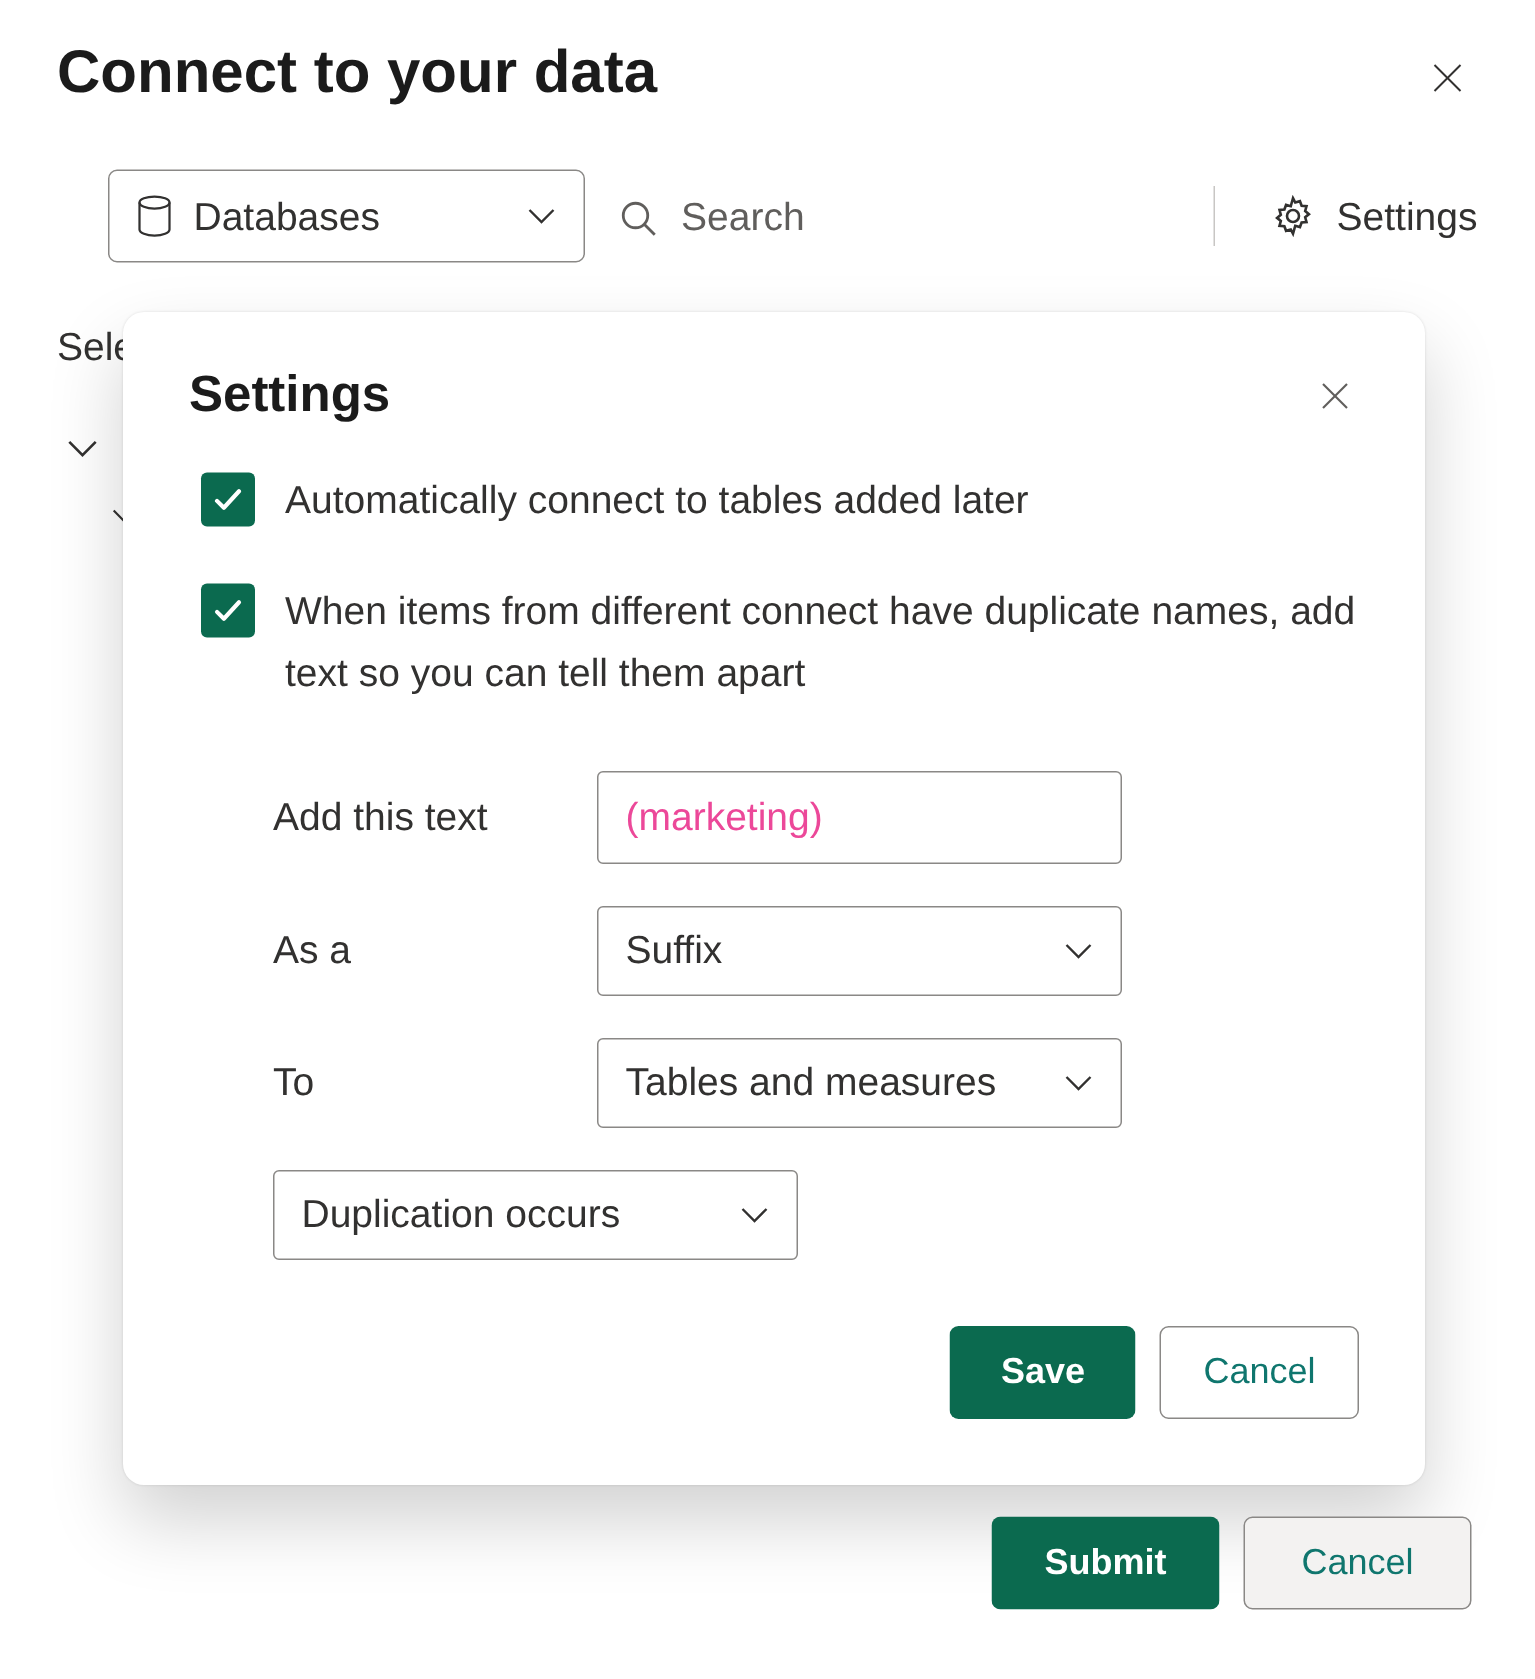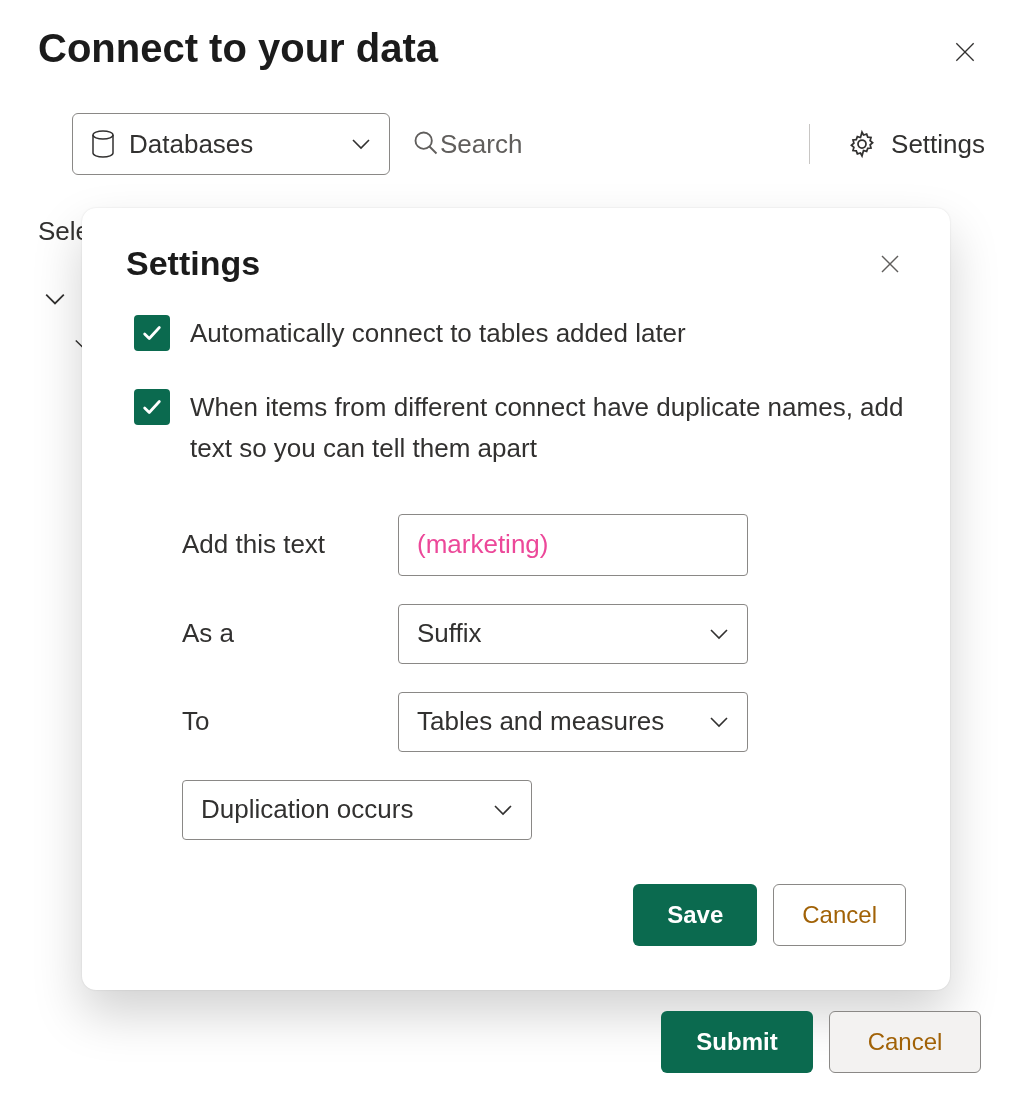--- a/index.html
+++ b/index.html
@@ -56,22 +56,22 @@
       cursor: pointer;
       gap: 14px;
     }
     .db-dropdown .label {
       font-size: 26px;
       color: #323130;
       flex: 1;
     }
     .search-wrap {
       display: flex;
-      align-items: flex-start;
-      gap: 0;
+      align-items: flex-end;
+      gap: 14px;
       margin-left: 22px;
       color: #605e5c;
     }
     .search-wrap .label {
       font-size: 26px;
     }
     .divider {
       position: absolute;
       right: 175px;
       width: 1px;
@@ -219,21 +219,21 @@
       align-items: center;
       justify-content: center;
       border: 1px solid transparent;
     }
     .btn-primary {
       background: #0b6a4f;
       color: #ffffff;
     }
     .btn-secondary {
       background: #ffffff;
-      color: #a16207;
+      color: #0f766e;
       border-color: #8a8886;
       font-weight: 400;
     }
     .page-actions {
       position: absolute;
       bottom: 46px;
       right: 42px;
       display: flex;
       gap: 16px;
     }

